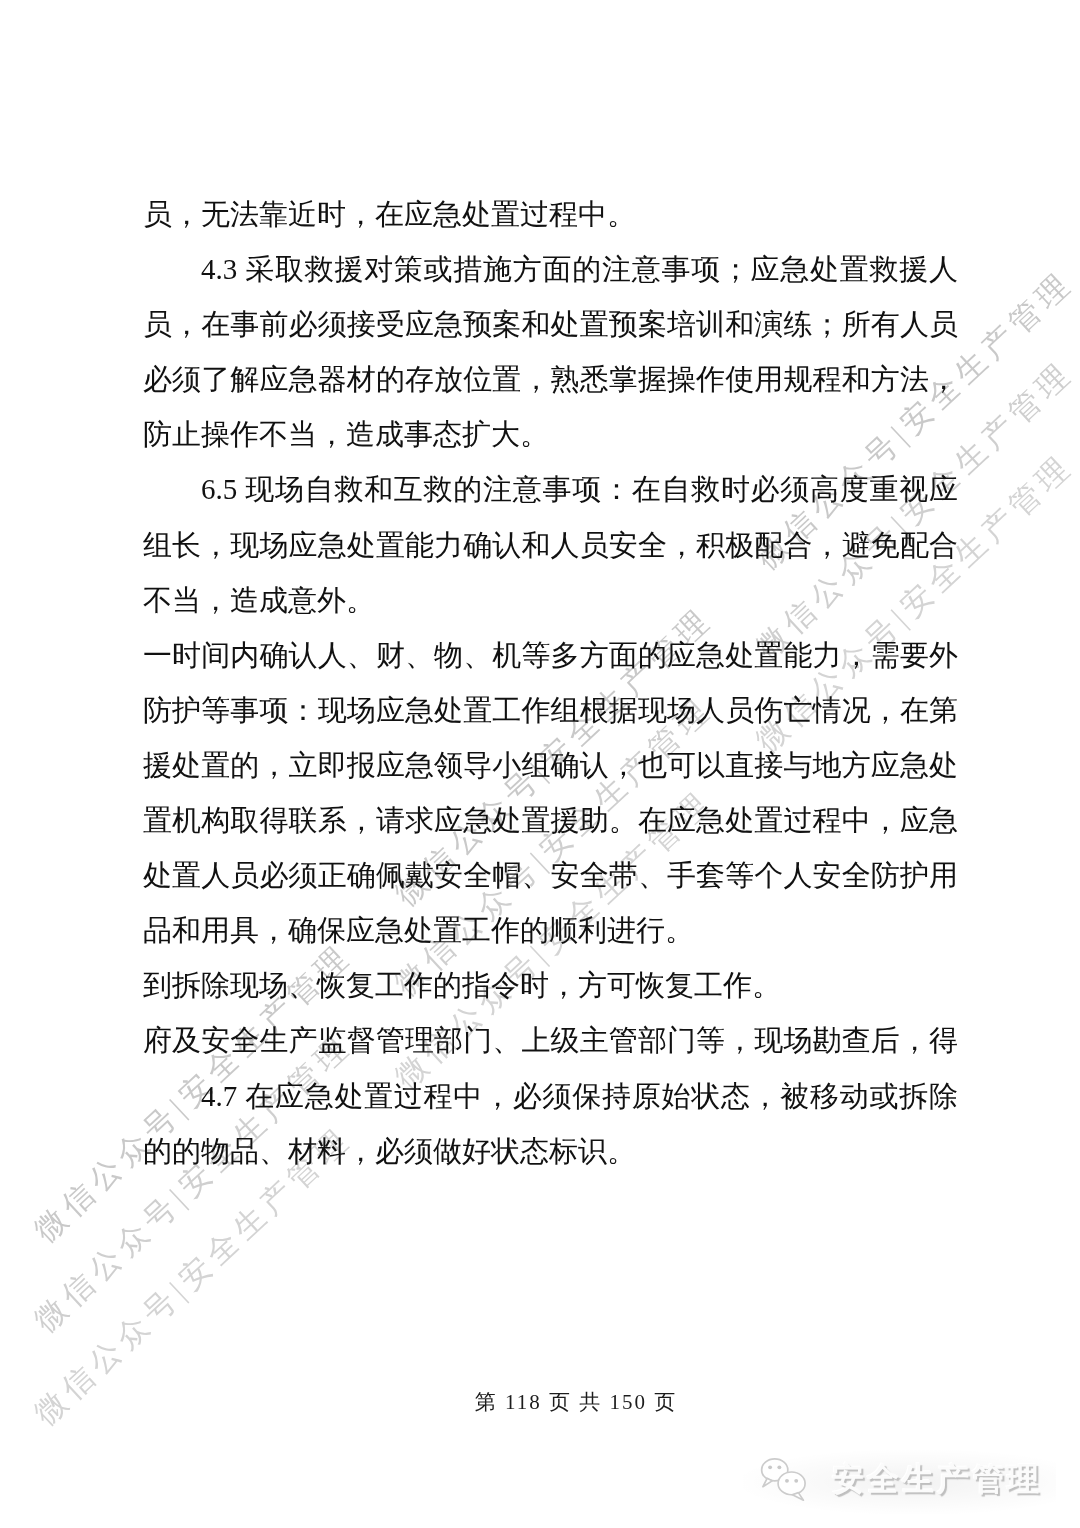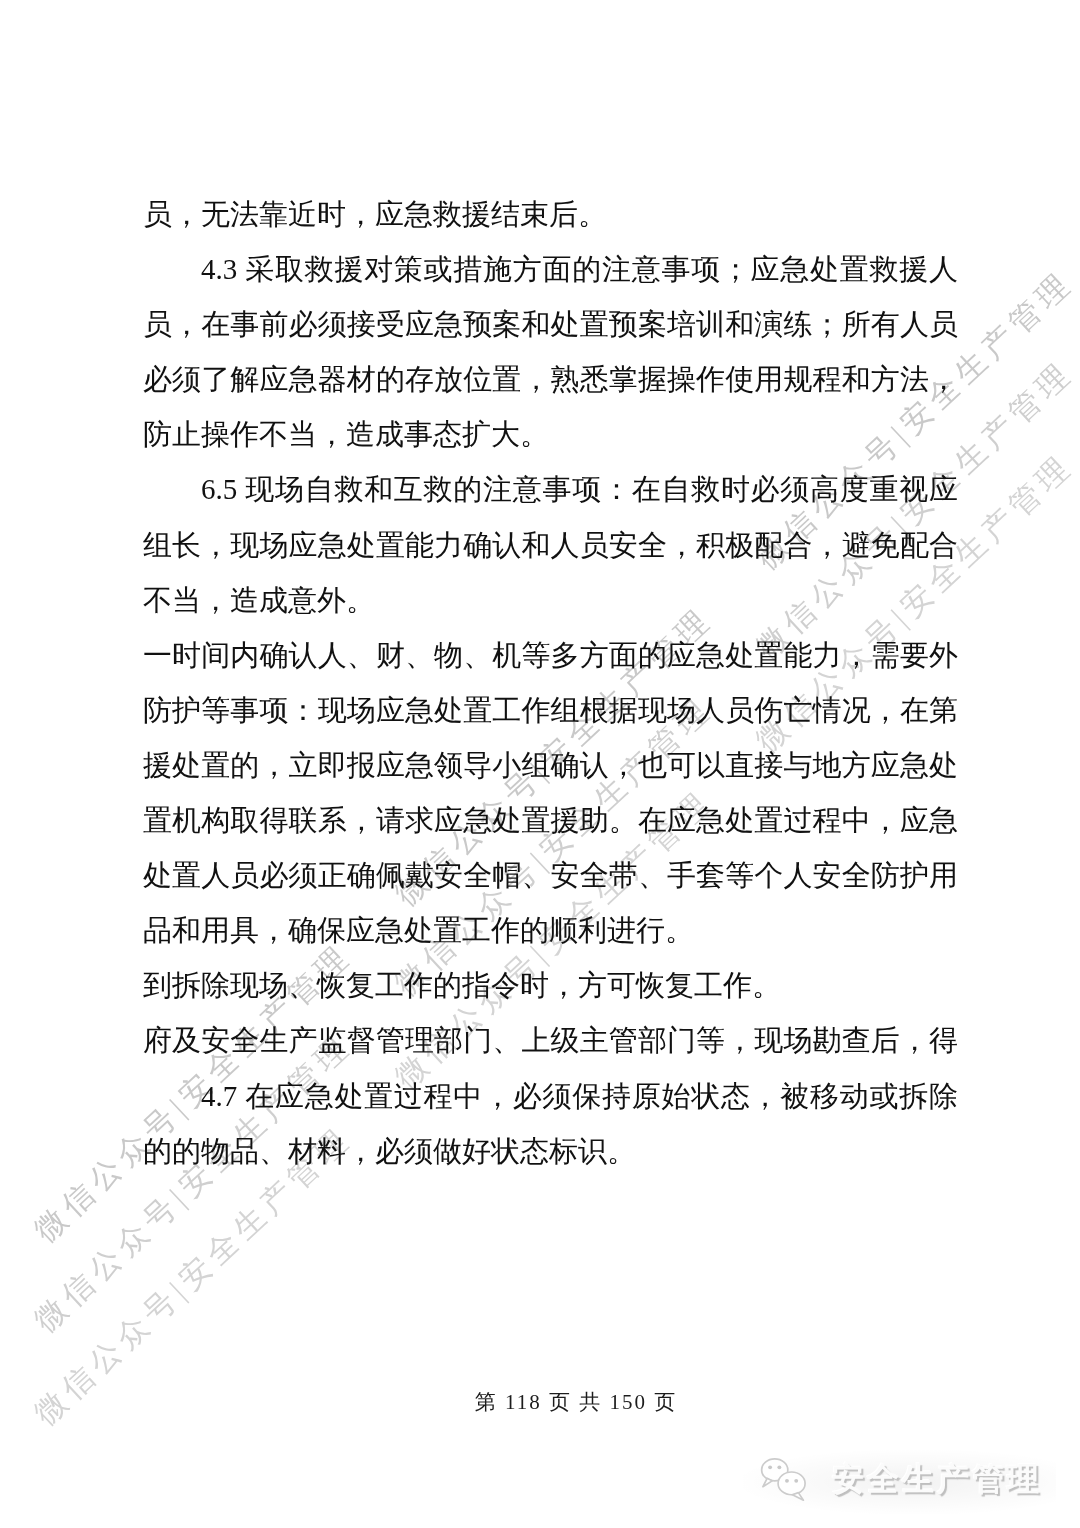--- a/index.html
+++ b/index.html
@@ -93,21 +93,21 @@
 
   <div class="watermark-layer">
 
   <div class="wm">微信公众号|安全生产管理　　微信公众号|安全生产管理　　微信公众号|安全生产管理　　微信公众号|安全生产管理</div>
       <div class="wm">微信公众号|安全生产管理　　微信公众号|安全生产管理　　微信公众号|安全生产管理　　微信公众号|安全生产管理</div>
       <div class="wm">微信公众号|安全生产管理　　微信公众号|安全生产管理　　微信公众号|安全生产管理　　微信公众号|安全生产管理</div>
     </div>
 
   <main class="text-block">
 
-  <p class="line end">员，无法靠近时，应急救援结束后。</p>
+  <p class="line end">员，无法靠近时，在应急处置过程中。</p>
       <p class="line indent">4.3 采取救援对策或措施方面的注意事项；应急处置救援人</p>
       <p class="line">员，在事前必须接受应急预案和处置预案培训和演练；所有人员</p>
       <p class="line">必须了解应急器材的存放位置，熟悉掌握操作使用规程和方法，</p>
       <p class="line end">防止操作不当，造成事态扩大。</p>
       <p class="line indent">6.5 现场自救和互救的注意事项：在自救时必须高度重视应</p>
       <p class="line">组长，现场应急处置能力确认和人员安全，积极配合，避免配合</p>
       <p class="line end">不当，造成意外。</p>
       <p class="line">一时间内确认人、财、物、机等多方面的应急处置能力，需要外</p>
       <p class="line">防护等事项：现场应急处置工作组根据现场人员伤亡情况，在第</p>
       <p class="line">援处置的，立即报应急领导小组确认，也可以直接与地方应急处</p>

